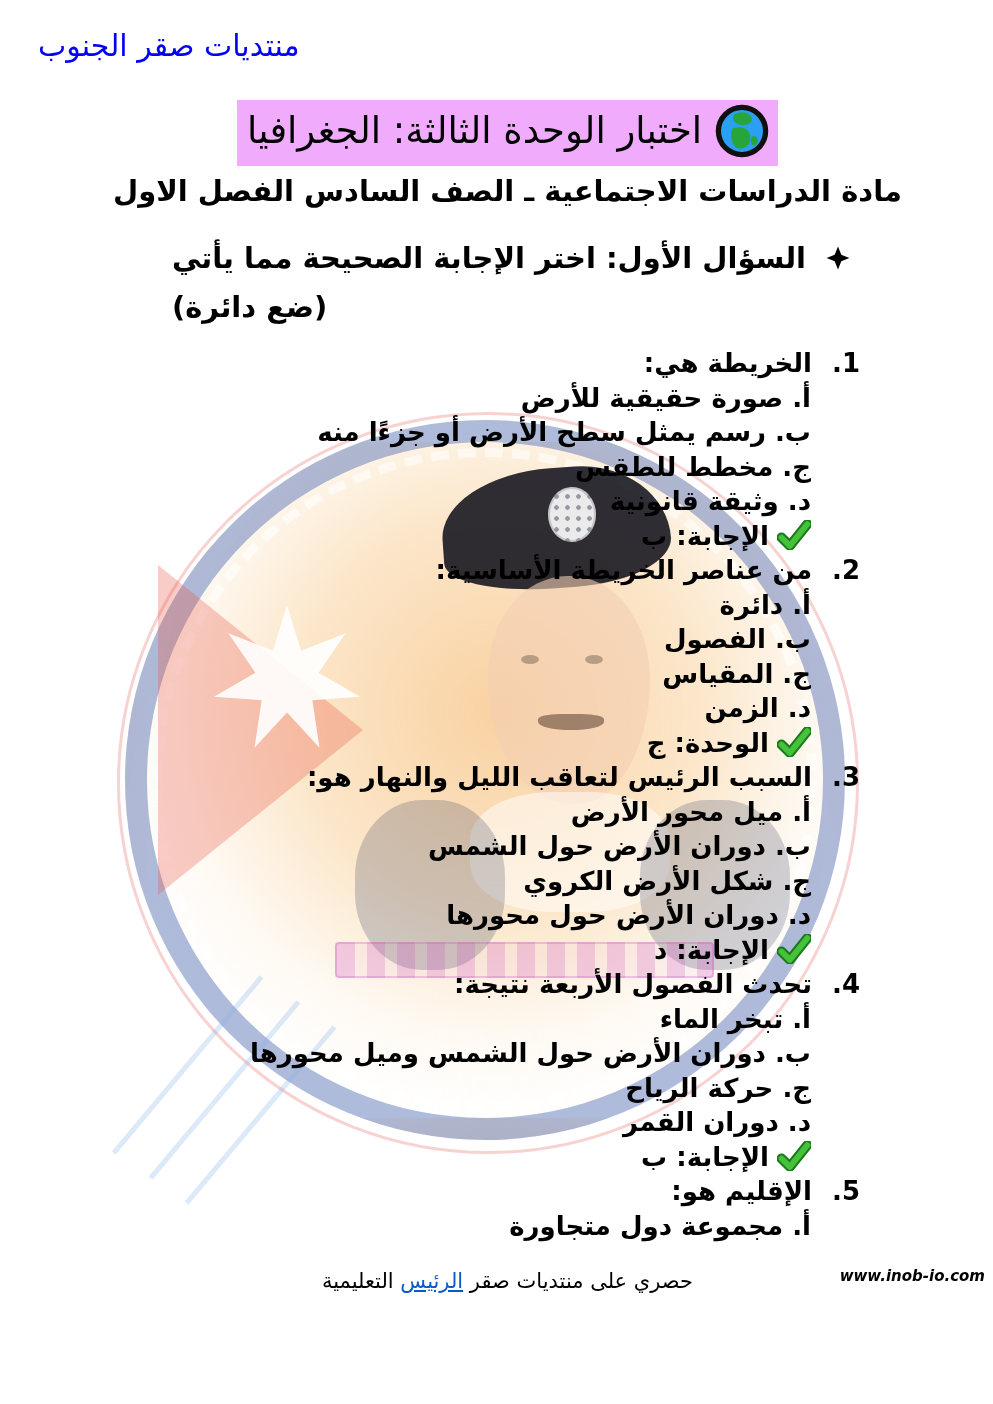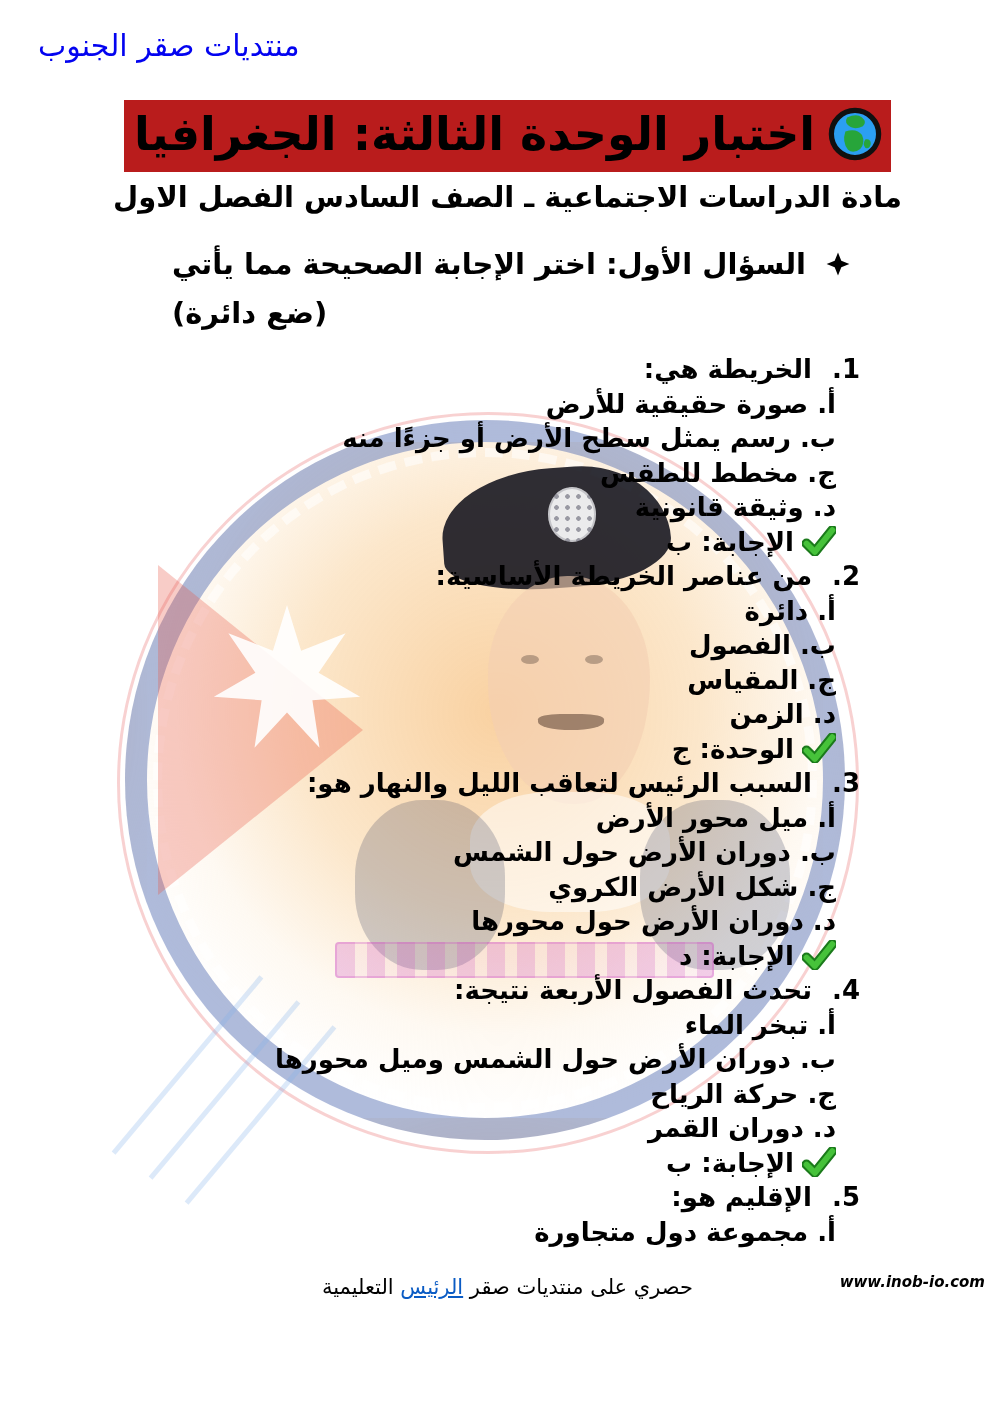--- a/index.html
+++ b/index.html
@@ -44,29 +44,29 @@
   .wm-banner{position:absolute;left:335px;top:942px;width:375px;height:32px;border-radius:4px;
     border:2px solid rgba(205,75,195,0.28);
     background:repeating-linear-gradient(90deg, rgba(205,75,195,0.26) 0 18px, rgba(205,75,195,0.05) 18px 30px);}
   .wm-ray{position:absolute;width:5px;height:230px;background:rgba(130,175,235,0.28);transform:rotate(40deg);}
   .wm-ray.r1{left:185px;top:950px;} .wm-ray.r2{left:222px;top:975px;} .wm-ray.r3{left:258px;top:1000px;}
   
   .content{position:relative;z-index:2;padding-left:22px;}
   .site-name{position:absolute;top:28px;left:38px;font-size:30px;color:#0303f0;}
   .title-row{padding-top:100px;text-align:center;}
   .title-band{display:inline-flex;align-items:center;gap:12px;direction:rtl;
-    background:#b91c1c;padding:3px 8px 7px 10px;font-weight:bold;font-size:46px;line-height:1.35;}
+    background:#f0abfc;padding:3px 8px 7px 10px;font-weight:normal;font-size:37px;line-height:1.35;}
   .subtitle{text-align:center;font-weight:bold;font-size:29px;margin-top:8px;direction:rtl;}
   .qheader{direction:rtl;text-align:left;width:690px;margin:26px 0 14px 150px;
     font-weight:bold;font-size:29px;line-height:49px;}
   .qheader .star{vertical-align:-2px;margin-left:10px;}
   .qa-list{width:690px;margin:14px 0 0 148px;}
   .qa{direction:rtl;text-align:right;font-weight:bold;font-size:26px;line-height:34.5px;}
   .qnum{display:inline-block;width:48px;}
-  .opt,.ans{margin-right:24px;}
+  .opt,.ans{margin-right:49px;}
   .ans svg{vertical-align:-5px;margin-left:8px;}
   .footer{margin-top:26px;text-align:center;direction:rtl;font-size:21px;}
   .footer a{color:#0a5bc4;text-decoration:underline;cursor:pointer;}
   .wm-url{position:absolute;right:8px;bottom:8px;font-size:15px;font-weight:bold;font-style:italic;}
 </style>
 </head>
 <body>
 
 <div class="wm">
   <div class="wm-outer-ring"></div>

